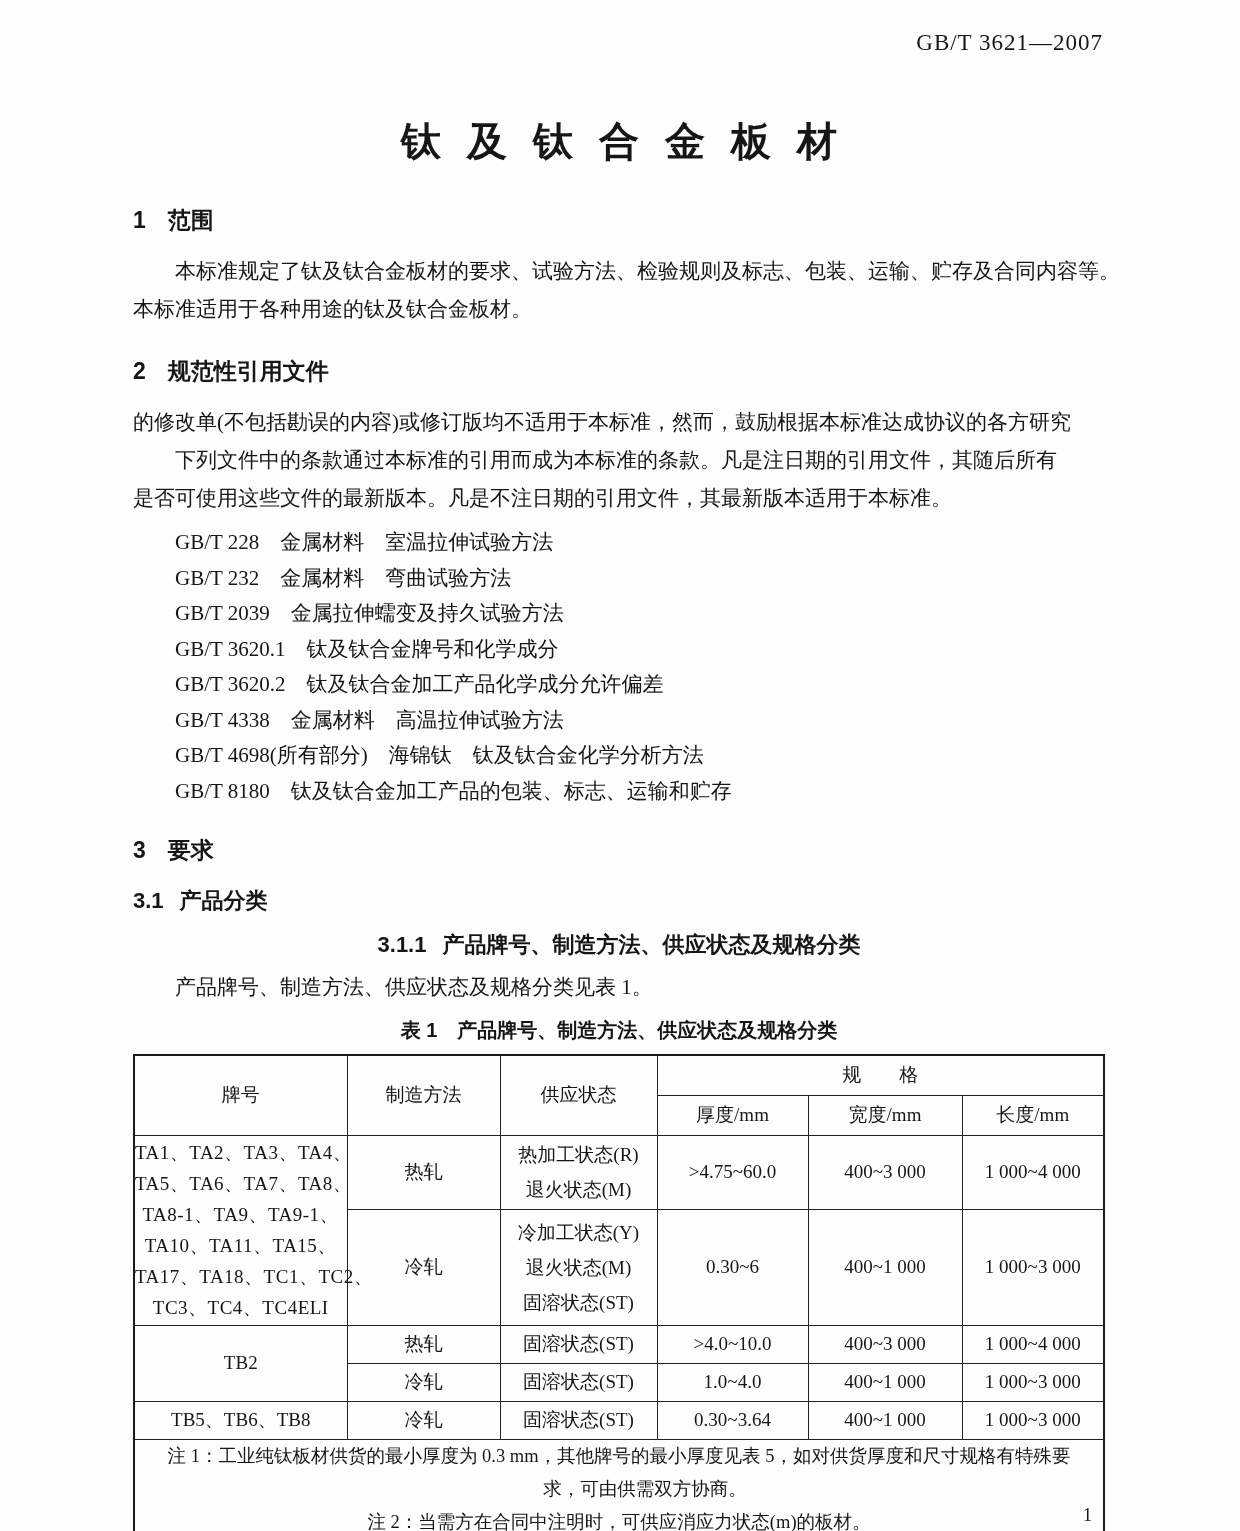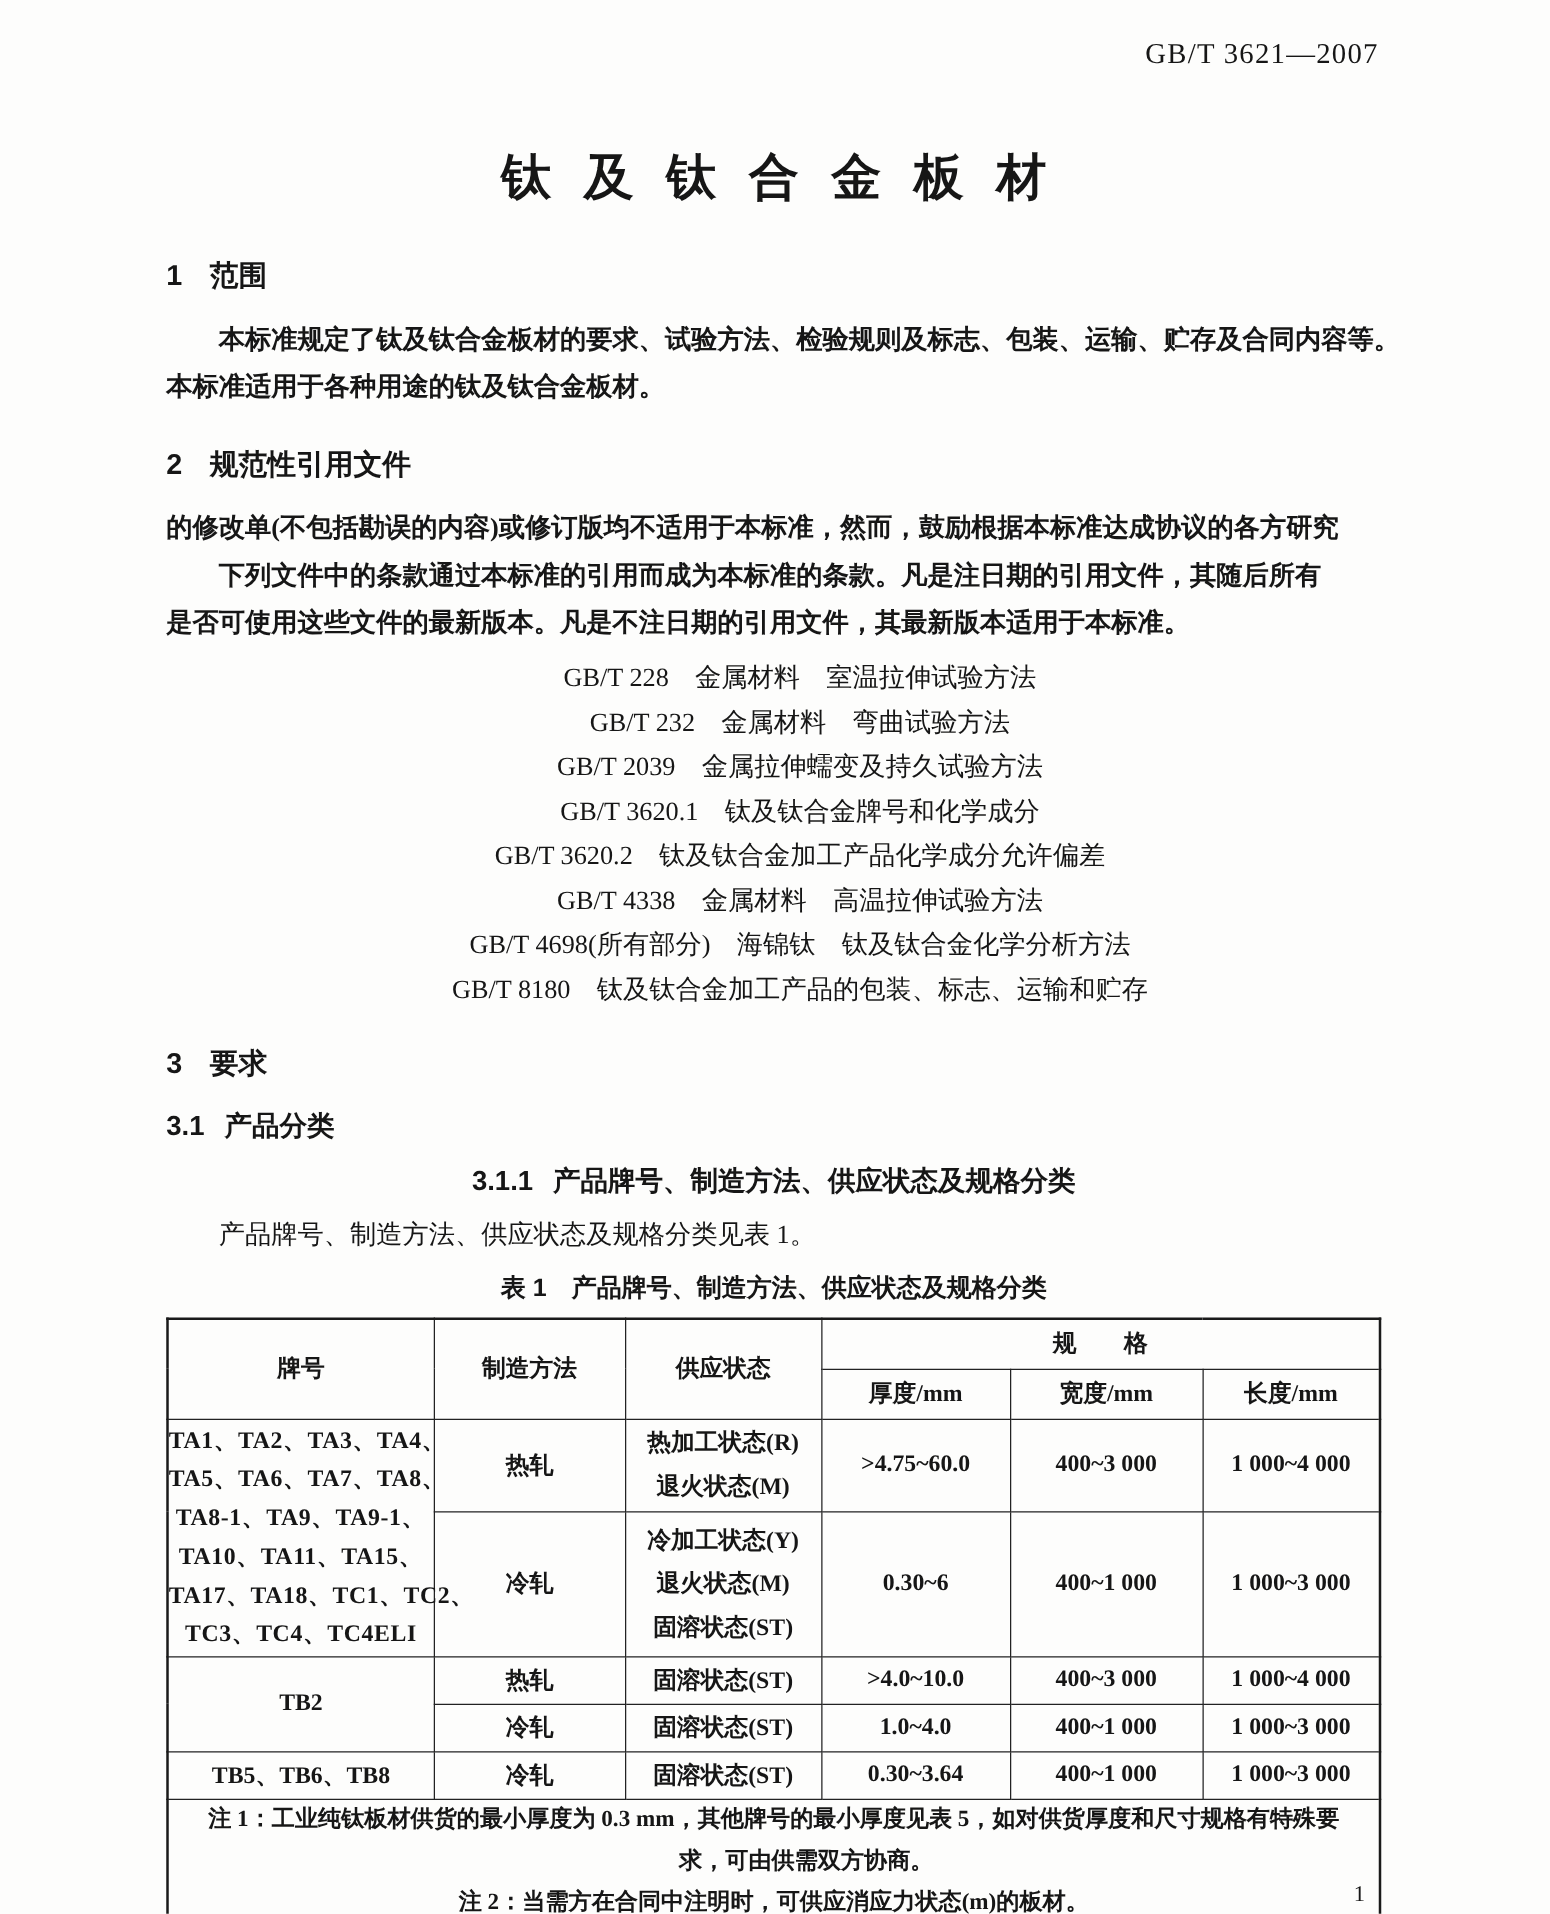--- a/index.html
+++ b/index.html
@@ -27,45 +27,45 @@
 
   .sec-heading {
     font-family:"Liberation Sans","DejaVu Sans",sans-serif;
     font-weight:bold; font-size:23px;
   }
   .sec-heading .num { display:inline-block; margin-right:22px; font-family:"Liberation Sans","DejaVu Sans",sans-serif; }
   .sec-heading.sub { font-size:22px; }
   .sec-heading.sub .num { margin-right:16px; }
 
   .h-s1 { margin-top:36px; }
-  .para { font-size:21px; line-height:38px; margin-top:16px;font-weight:bold; }
+  .para { font-size:21px; line-height:38px; margin-top:16px; }
   .para .line { white-space:nowrap; }
   .para .line.indent { text-indent:42px; }
 
   .h-s2 { margin-top:28px; }
 
-  .ref-list { margin-top:8px;text-align:center; }
+  .ref-list { margin-top:8px; }
   .ref-item { font-size:21px; line-height:35.5px; padding-left:42px; white-space:nowrap; }
 
   .h-s3 { margin-top:26px; }
   .h-s31 { margin-top:20px; }
   .h-s311 { margin-top:14px;text-align:center; }
   .s311-body { font-size:21px; margin-top:13px; text-indent:42px; }
 
   .tbl-caption {
     margin-top:16px; text-align:center; font-weight:bold; font-size:20px;
     font-family:"Liberation Sans","DejaVu Sans",sans-serif;
   }
 
   table.t1 {
     margin-top:10px; border-collapse:collapse; table-layout:fixed;
     width:970px; font-size:19px;
   }
   table.t1 th, table.t1 td {
-    border:1px solid #222; font-weight:bold; text-align:center;
+    border:1px solid #222; font-weight:normal; text-align:center;
     vertical-align:middle; padding:0;
   }
   table.t1 { border:2px solid #1a1a1a; }
   .hr1 th { height:40px; }
   .hr2 th { height:40px; }
   td.grade-cell { text-align:left; padding-left:12px; font-size:19px; }
   .grade-line { line-height:31px; white-space:nowrap; letter-spacing:0.5px; }
   .state-line { line-height:35px; white-space:nowrap; }
   .row-tall1 td { height:74px; }
   .row-tall2 td { height:116px; }

